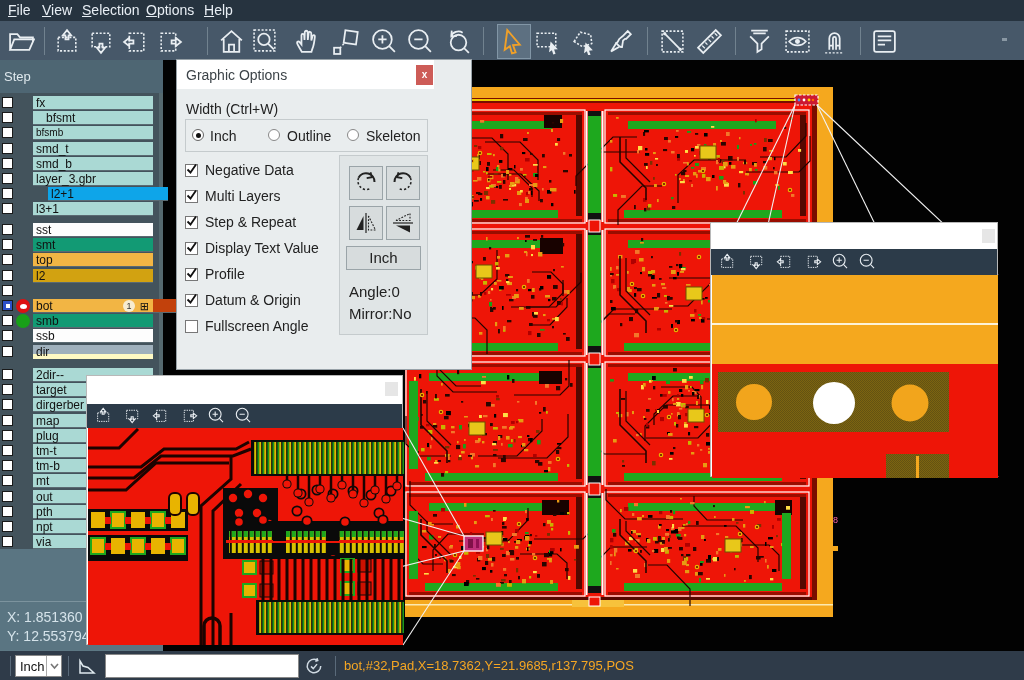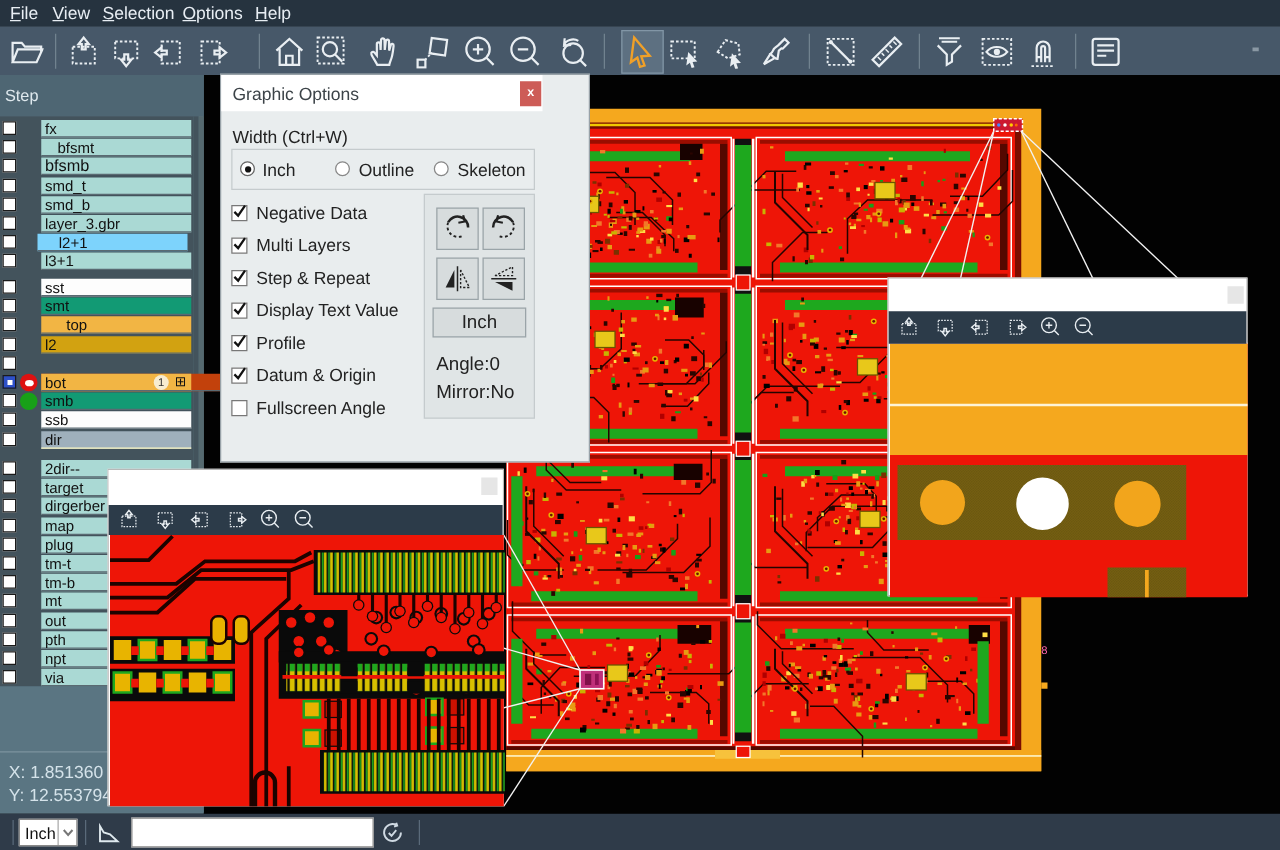--- a/index.html
+++ b/index.html
@@ -1675,54 +1675,54 @@
   <div class="abs" style="left:0;top:0;width:163px;height:33px;background:#4e6673"></div>
   <span class="abs" style="left:4px;top:9px;font-size:13px;color:#dfe9ee">Step</span>
   <div class="abs" style="left:0;top:33px;width:155px;height:521px;background:#43535c"></div>
   <div class="abs" style="left:155px;top:33px;width:4px;height:521px;background:#43535c"></div>
   <div class="abs" style="left:159px;top:33px;width:4px;height:521px;background:#55696f"></div>
   <div style="position:absolute;left:2px;top:37px;width:11px;height:11px;background:#ffffff;border:1.5px solid #1a1a1a;box-sizing:border-box"></div>
     <div style="position:absolute;left:33px;top:36px;width:120px;height:14px;background:#aad9d4;border-bottom:1px solid #5a6a72;font-size:12px;line-height:14px;color:#111;padding-left:3px;box-sizing:border-box">fx</div>
     <div style="position:absolute;left:2px;top:52.2px;width:11px;height:11px;background:#ffffff;border:1.5px solid #1a1a1a;box-sizing:border-box"></div>
     <div style="position:absolute;left:33px;top:51.2px;width:120px;height:14px;background:#aad9d4;border-bottom:1px solid #5a6a72;font-size:12px;line-height:14px;color:#111;padding-left:13px;box-sizing:border-box">bfsmt</div>
     <div style="position:absolute;left:2px;top:67.4px;width:11px;height:11px;background:#ffffff;border:1.5px solid #1a1a1a;box-sizing:border-box"></div>
-    <div style="position:absolute;left:33px;top:66.4px;width:120px;height:14px;background:#aad9d4;border-bottom:1px solid #5a6a72;font-size:13px;line-height:14px;color:#111;padding-left:3px;box-sizing:border-box">bfsmb</div>
+    <div style="position:absolute;left:33px;top:66.4px;width:120px;height:14px;background:#aad9d4;border-bottom:1px solid #5a6a72;font-size:10px;line-height:14px;color:#111;padding-left:3px;box-sizing:border-box">bfsmb</div>
     <div style="position:absolute;left:2px;top:82.60000000000001px;width:11px;height:11px;background:#ffffff;border:1.5px solid #1a1a1a;box-sizing:border-box"></div>
     <div style="position:absolute;left:33px;top:81.60000000000001px;width:120px;height:14px;background:#aad9d4;border-bottom:1px solid #5a6a72;font-size:12px;line-height:14px;color:#111;padding-left:3px;box-sizing:border-box">smd_t</div>
     <div style="position:absolute;left:2px;top:97.80000000000001px;width:11px;height:11px;background:#ffffff;border:1.5px solid #1a1a1a;box-sizing:border-box"></div>
     <div style="position:absolute;left:33px;top:96.80000000000001px;width:120px;height:14px;background:#aad9d4;border-bottom:1px solid #5a6a72;font-size:12px;line-height:14px;color:#111;padding-left:3px;box-sizing:border-box">smd_b</div>
     <div style="position:absolute;left:2px;top:113.00000000000001px;width:11px;height:11px;background:#ffffff;border:1.5px solid #1a1a1a;box-sizing:border-box"></div>
     <div style="position:absolute;left:33px;top:112.00000000000001px;width:120px;height:14px;background:#aad9d4;border-bottom:1px solid #5a6a72;font-size:12px;line-height:14px;color:#111;padding-left:3px;box-sizing:border-box">layer_3.gbr</div>
     <div style="position:absolute;left:2px;top:128.20000000000002px;width:11px;height:11px;background:#ffffff;border:1.5px solid #1a1a1a;box-sizing:border-box"></div>
-    <div style="position:absolute;left:30px;top:127.20000000000002px;width:120px;height:14px;background:#7dd3fc;border-bottom:1px solid #5a6a72;font-size:12px;line-height:14px;color:#111;padding-left:17px;box-sizing:border-box">l2+1</div>
+    <div style="position:absolute;left:48px;top:127.20000000000002px;width:120px;height:14px;background:#0ea5e9;border-bottom:1px solid #5a6a72;font-size:12px;line-height:14px;color:#111;padding-left:3px;box-sizing:border-box">l2+1</div>
     <div style="position:absolute;left:2px;top:143.4px;width:11px;height:11px;background:#ffffff;border:1.5px solid #1a1a1a;box-sizing:border-box"></div>
     <div style="position:absolute;left:33px;top:142.4px;width:120px;height:14px;background:#aad9d4;border-bottom:1px solid #5a6a72;font-size:12px;line-height:14px;color:#111;padding-left:3px;box-sizing:border-box">l3+1</div>
     <div style="position:absolute;left:2px;top:164px;width:11px;height:11px;background:#ffffff;border:1.5px solid #1a1a1a;box-sizing:border-box"></div>
     <div style="position:absolute;left:33px;top:163px;width:120px;height:14px;background:#fdfdfd;border-bottom:1px solid #5a6a72;font-size:12px;line-height:14px;color:#111;padding-left:3px;box-sizing:border-box">sst</div>
     <div style="position:absolute;left:2px;top:179.2px;width:11px;height:11px;background:#ffffff;border:1.5px solid #1a1a1a;box-sizing:border-box"></div>
     <div style="position:absolute;left:33px;top:178.2px;width:120px;height:14px;background:#129a74;border-bottom:1px solid #5a6a72;font-size:12px;line-height:14px;color:#111;padding-left:3px;box-sizing:border-box">smt</div>
     <div style="position:absolute;left:2px;top:194.39999999999998px;width:11px;height:11px;background:#ffffff;border:1.5px solid #1a1a1a;box-sizing:border-box"></div>
-    <div style="position:absolute;left:33px;top:193.39999999999998px;width:120px;height:14px;background:#f2b544;border-bottom:1px solid #5a6a72;font-size:12px;line-height:14px;color:#111;padding-left:20px;box-sizing:border-box">top</div>
+    <div style="position:absolute;left:33px;top:193.39999999999998px;width:120px;height:14px;background:#f2b544;border-bottom:1px solid #5a6a72;font-size:12px;line-height:14px;color:#111;padding-left:3px;box-sizing:border-box">top</div>
     <div style="position:absolute;left:2px;top:209.59999999999997px;width:11px;height:11px;background:#ffffff;border:1.5px solid #1a1a1a;box-sizing:border-box"></div>
     <div style="position:absolute;left:33px;top:208.59999999999997px;width:120px;height:14px;background:#d2a211;border-bottom:1px solid #5a6a72;font-size:12px;line-height:14px;color:#111;padding-left:3px;box-sizing:border-box">l2</div>
     <div style="position:absolute;left:2px;top:224.79999999999995px;width:11px;height:11px;background:#ffffff;border:1.5px solid #1a1a1a;box-sizing:border-box"></div>
     <div style="position:absolute;left:33px;top:239px;width:144px;height:14px;background:#c2410c;border-bottom:1px solid #5a6a72;font-size:12px;line-height:14px;color:#111;padding-left:3px;box-sizing:border-box">l3</div>
     <div style="position:absolute;left:2px;top:239.99999999999994px;width:11px;height:11px;background:#2d50c8;border:1.5px solid #1a1a1a;box-sizing:border-box">
       <div style="position:absolute;left:3px;top:3px;width:4px;height:4px;background:#fff"></div>
     </div>
     <div style="position:absolute;left:16px;top:238.99999999999994px;width:14px;height:14px;background:#dd1111;border-radius:50%"></div>
     <div style="position:absolute;left:19.5px;top:243.49999999999994px;width:7px;height:5px;background:#fff;border-radius:50%"></div>
     <div style="position:absolute;left:33px;top:238.99999999999994px;width:120px;height:14px;background:#f2b544;border-bottom:1px solid #5a6a72;font-size:12px;line-height:14px;color:#111;padding-left:3px;box-sizing:border-box">bot<span style="position:absolute;right:18px;top:1px;width:12px;height:12px;background:#f7ecd0;border-radius:50%;font-size:9px;text-align:center;line-height:12px;color:#333">1</span><span style="position:absolute;right:4px;top:0px;font-size:11px;color:#111">⊞</span></div>
     <div style="position:absolute;left:2px;top:255.19999999999993px;width:11px;height:11px;background:#ffffff;border:1.5px solid #1a1a1a;box-sizing:border-box"></div>
     <div style="position:absolute;left:16px;top:254.19999999999993px;width:14px;height:14px;background:#18a018;border-radius:50%"></div>
     <div style="position:absolute;left:33px;top:254.19999999999993px;width:120px;height:14px;background:#129a74;border-bottom:1px solid #5a6a72;font-size:12px;line-height:14px;color:#111;padding-left:3px;box-sizing:border-box">smb</div>
     <div style="position:absolute;left:2px;top:270.3999999999999px;width:11px;height:11px;background:#ffffff;border:1.5px solid #1a1a1a;box-sizing:border-box"></div>
     <div style="position:absolute;left:33px;top:269.3999999999999px;width:120px;height:14px;background:#fdfdfd;border-bottom:1px solid #5a6a72;font-size:12px;line-height:14px;color:#111;padding-left:3px;box-sizing:border-box">ssb</div>
     <div style="position:absolute;left:2px;top:285.5999999999999px;width:11px;height:11px;background:#ffffff;border:1.5px solid #1a1a1a;box-sizing:border-box"></div>
-    <div style="position:absolute;left:33px;top:284.5999999999999px;width:120px;height:14px;background:#9fb0bc;border-bottom:1px solid #fef9c3;font-size:12px;line-height:14px;color:#111;padding-left:3px;box-sizing:border-box">dir</div>
+    <div style="position:absolute;left:33px;top:284.5999999999999px;width:120px;height:14px;background:#9fb0bc;border-bottom:5px solid #fef9c3;font-size:12px;line-height:14px;color:#111;padding-left:3px;box-sizing:border-box">dir</div>
     <div style="position:absolute;left:2px;top:309px;width:11px;height:11px;background:#ffffff;border:1.5px solid #1a1a1a;box-sizing:border-box"></div>
     <div style="position:absolute;left:33px;top:308px;width:120px;height:14px;background:#aad9d4;border-bottom:1px solid #5a6a72;font-size:12px;line-height:14px;color:#111;padding-left:3px;box-sizing:border-box">2dir--</div>
     <div style="position:absolute;left:2px;top:324.2px;width:11px;height:11px;background:#ffffff;border:1.5px solid #1a1a1a;box-sizing:border-box"></div>
     <div style="position:absolute;left:33px;top:323.2px;width:120px;height:14px;background:#aad9d4;border-bottom:1px solid #5a6a72;font-size:12px;line-height:14px;color:#111;padding-left:3px;box-sizing:border-box">target</div>
     <div style="position:absolute;left:2px;top:339.4px;width:11px;height:11px;background:#ffffff;border:1.5px solid #1a1a1a;box-sizing:border-box"></div>
     <div style="position:absolute;left:33px;top:338.4px;width:120px;height:14px;background:#aad9d4;border-bottom:1px solid #5a6a72;font-size:12px;line-height:14px;color:#111;padding-left:3px;box-sizing:border-box">dirgerber</div>
     <div style="position:absolute;left:2px;top:354.59999999999997px;width:11px;height:11px;background:#ffffff;border:1.5px solid #1a1a1a;box-sizing:border-box"></div>
     <div style="position:absolute;left:33px;top:353.59999999999997px;width:120px;height:14px;background:#aad9d4;border-bottom:1px solid #5a6a72;font-size:12px;line-height:14px;color:#111;padding-left:3px;box-sizing:border-box">map</div>
     <div style="position:absolute;left:2px;top:369.79999999999995px;width:11px;height:11px;background:#ffffff;border:1.5px solid #1a1a1a;box-sizing:border-box"></div>
     <div style="position:absolute;left:33px;top:368.79999999999995px;width:120px;height:14px;background:#aad9d4;border-bottom:1px solid #5a6a72;font-size:12px;line-height:14px;color:#111;padding-left:3px;box-sizing:border-box">plug</div>
@@ -1842,13 +1842,14 @@
   <div class="abs" style="left:68px;top:5px;width:1px;height:20px;background:#5a6a7a"></div>
   <svg class="abs" style="left:78px;top:6px" width="20" height="18" viewBox="0 0 20 18">
       <path d="M2 16 L2 4 L5 9 L10 10.5 L16 16 Z M2 16 L16 16" stroke="#dfe9ee" stroke-width="1.5" fill="none"></path>
     </svg>
   <div class="abs" style="left:105px;top:3px;width:194px;height:24px;background:#fff;border:1px solid #888;box-sizing:border-box"></div>
   <svg class="abs" style="left:305px;top:6px" width="18" height="18" viewBox="0 0 24 24">
       <path d="M21 12 a 9 9 0 1 1 -4.5-7.8 M16 1.5 l1 3.2 -3.3 1" stroke="#cfd9e2" stroke-width="2" fill="none"></path>
       <path d="M8 12.5 l3 3 5-6" stroke="#cfd9e2" stroke-width="2" fill="none"></path>
     </svg>
   <div class="abs" style="left:335px;top:5px;width:1px;height:20px;background:#5a6a7a"></div>
+  <span class="abs" style="left:344px;top:7px;font-size:13px;color:#f5a623">bot,#32,Pad,X=18.7362,Y=21.9685,r137.795,POS</span>
 </div>
 
 </body></html>

